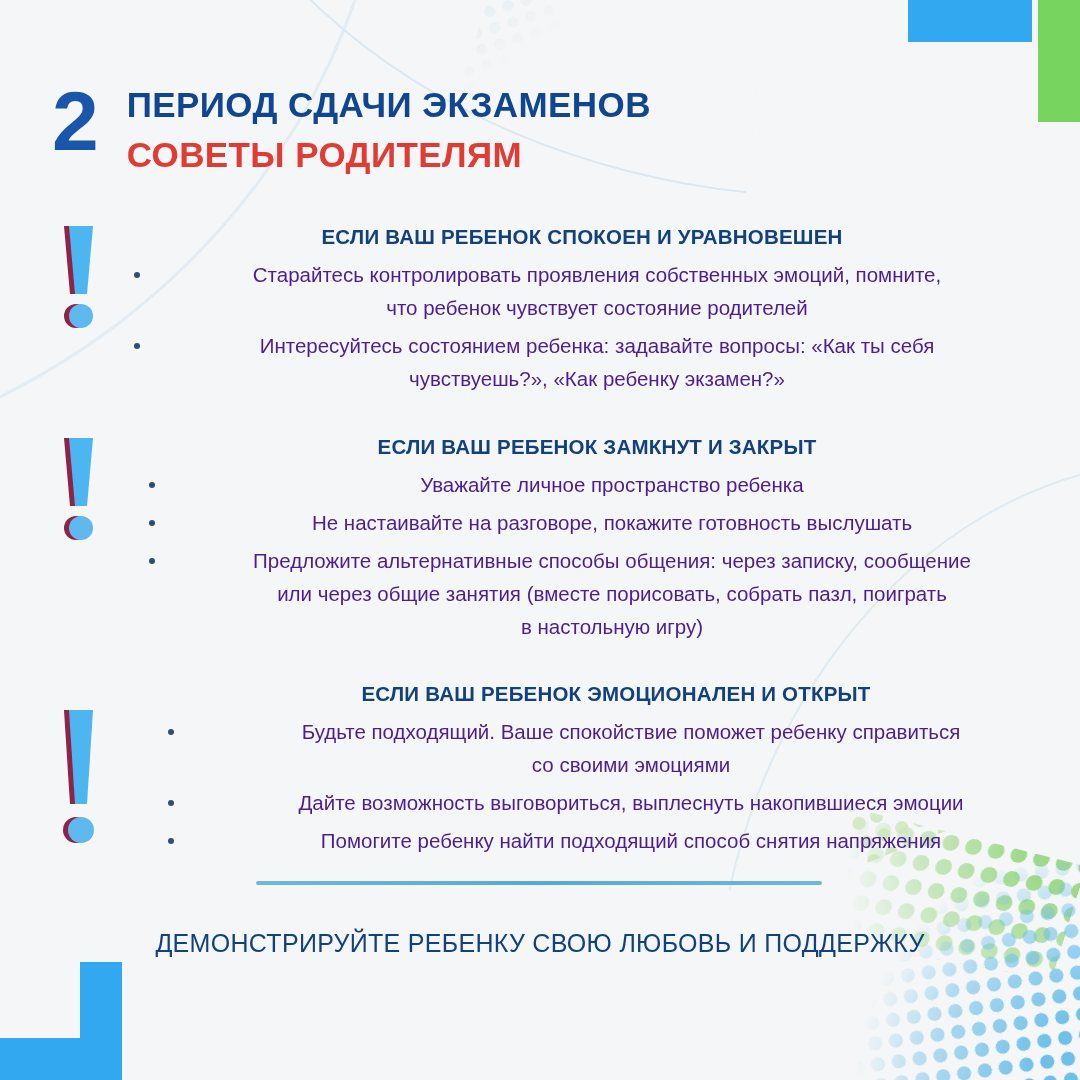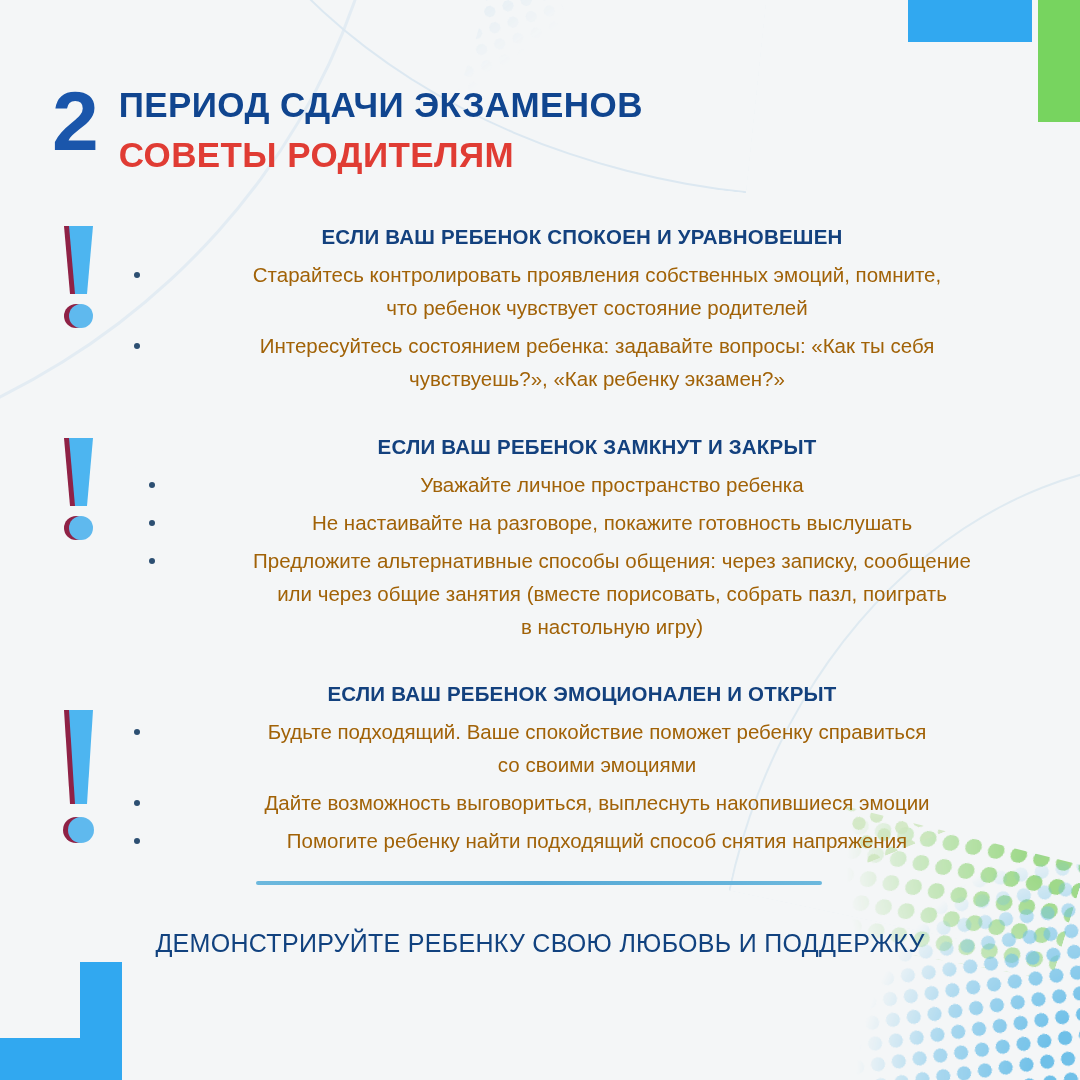--- a/index.html
+++ b/index.html
@@ -146,21 +146,21 @@
   }
   .step-number {
     font-size: 84px;
     font-weight: 700;
     line-height: 86px;
     color: #1a56ab;
     letter-spacing: -2px;
     margin-right: 22px;
     font-family: "Liberation Sans", "DejaVu Sans", sans-serif;
   }
-  .header-titles { padding-top: 6px; }
+  .header-titles { padding-top: 6px; margin-left: 8px; }
   .title-main {
     font-size: 35px;
     font-weight: 700;
     letter-spacing: .4px;
     color: #10458f;
     line-height: 42px;
     white-space: nowrap;
   }
   .title-sub {
     font-size: 35px;
@@ -169,37 +169,37 @@
     color: #e03c34;
     line-height: 44px;
     margin-top: 7px;
     white-space: nowrap;
   }
 
   
   .section { position: absolute; left: 122px; width: 920px; text-align: center; }
   .section-1 { top: 224px; }
   .section-2 { top: 434px; margin-left: 15px; }
-  .section-3 { top: 681px; }
+  .section-3 { top: 681px; margin-left: 34px; }
 
   .section-heading {
     font-size: 20.5px;
     font-weight: 700;
     color: #13417e;
     letter-spacing: .2px;
     line-height: 26px;
     margin-bottom: 8px;
     white-space: nowrap;
   }
   .bullets { list-style: none; margin: 0; padding: 0; }
   .bullet {
     position: relative;
     padding-left: 30px;
     font-size: 20.5px;
-    color: #a16207;
+    color: #4c1d95;
     line-height: 33px;
     margin-bottom: 5px;
     max-width: 900px;
   }
   .bullet::before {
     content: "";
     position: absolute;
     left: 12px;
     top: 14px;
     width: 6px;

